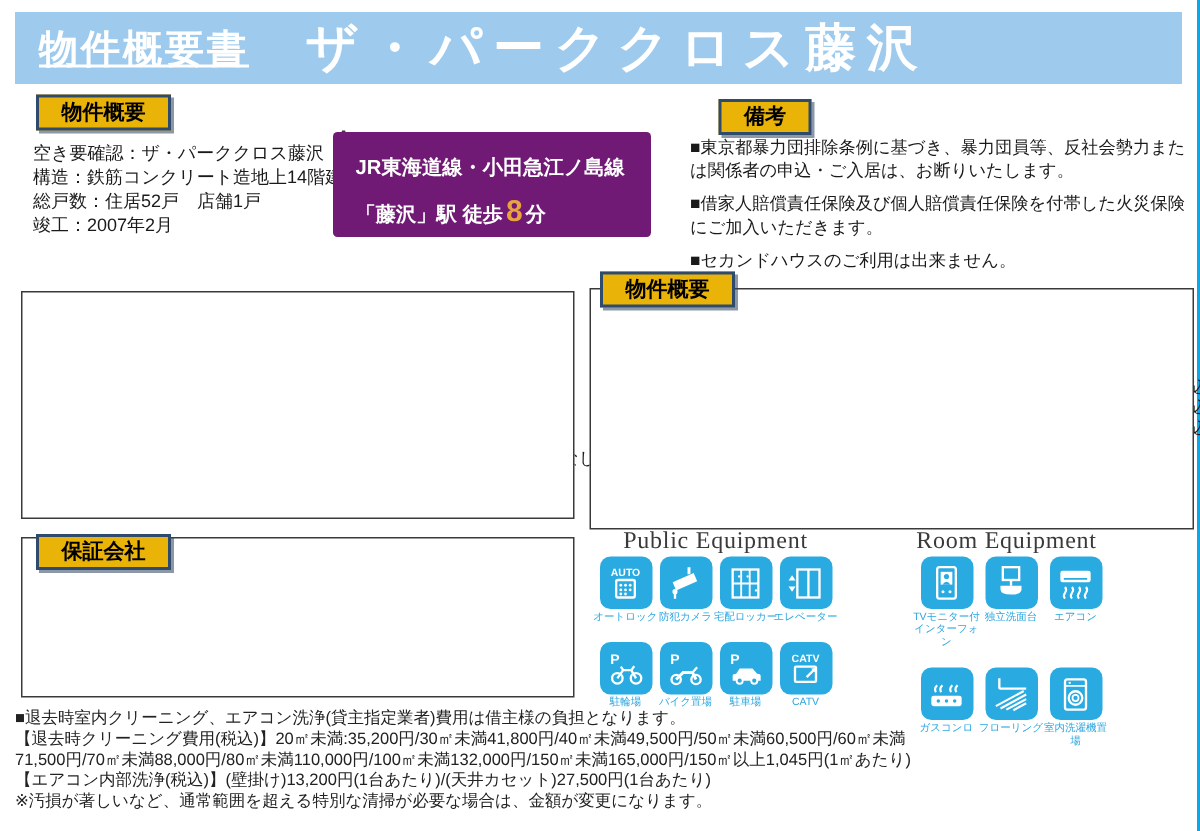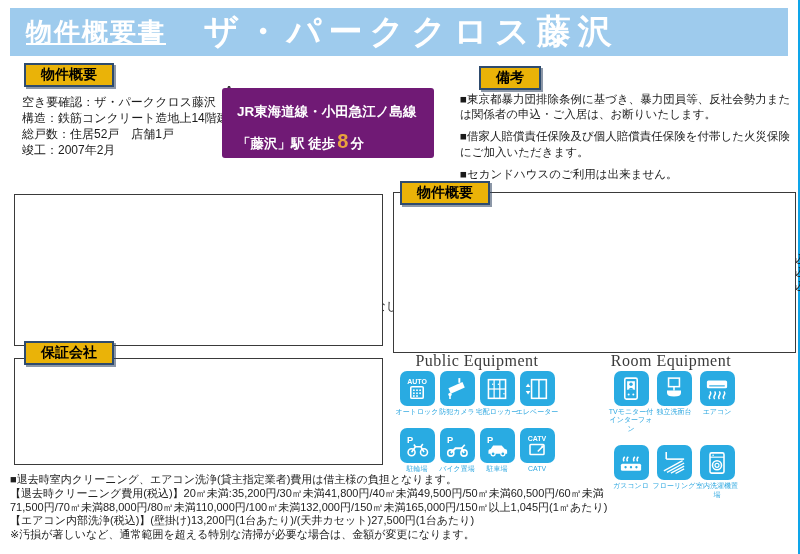--- a/index.html
+++ b/index.html
@@ -162,21 +162,21 @@
     <div class="center-note">※車輌の形状や付属品(ルーフキャリア・アンテナなど)により</div>
     <div class="center-note">駐車ができない場合がございますので事前にご確認お願い致します。</div>
     <div class="fac-row">
         <span class="k" style="width:86px;">インターネット</span>
         <span>別途契約</span>
       </div>
     <div class="indent" style="padding-left:86px;">【問合先】ソフィア　TEL0120−61−8139</div>
   </div>
 
   <div class="outline-box" style="left:14px;top:358px;width:367px;height:105px;"></div>
-  <div class="chip" style="left:24px;top:341px;text-align:right;">保証会社</div>
+  <div class="chip" style="left:24px;top:356px;text-align:right;">保証会社</div>
   <div class="orico-line">
     <span class="orico-dot"></span>
     <span class="orico-word">Orico</span>
     <span>株式会社オリコフォレントインシュア</span>
   </div>
   <div class="guarantor-fee">初回保証料50%・継続保証委託料10,000円</div>
 
   <div class="equip-heading" style="left:398px;top:352px;width:158px;">Public Equipment</div>
   <div class="equip-heading" style="left:601px;top:352px;width:140px;">Room Equipment</div>
 

